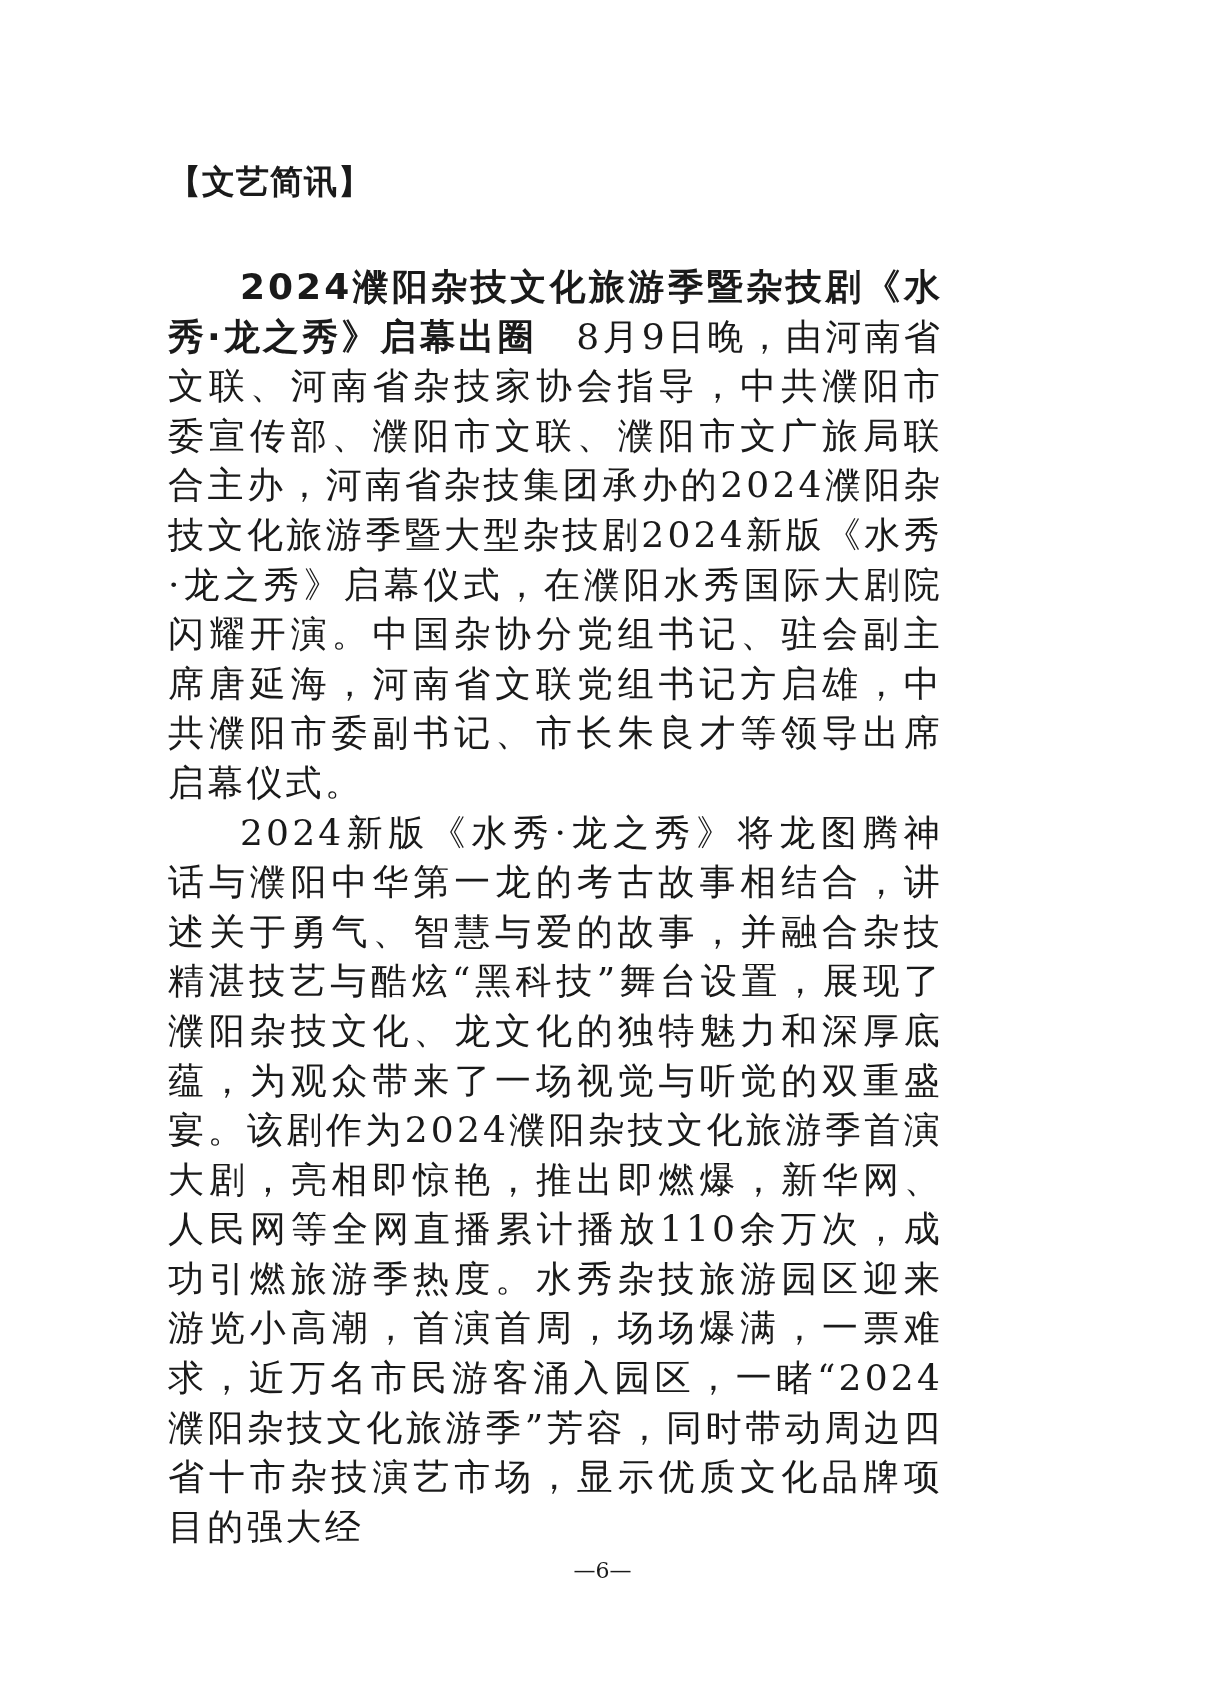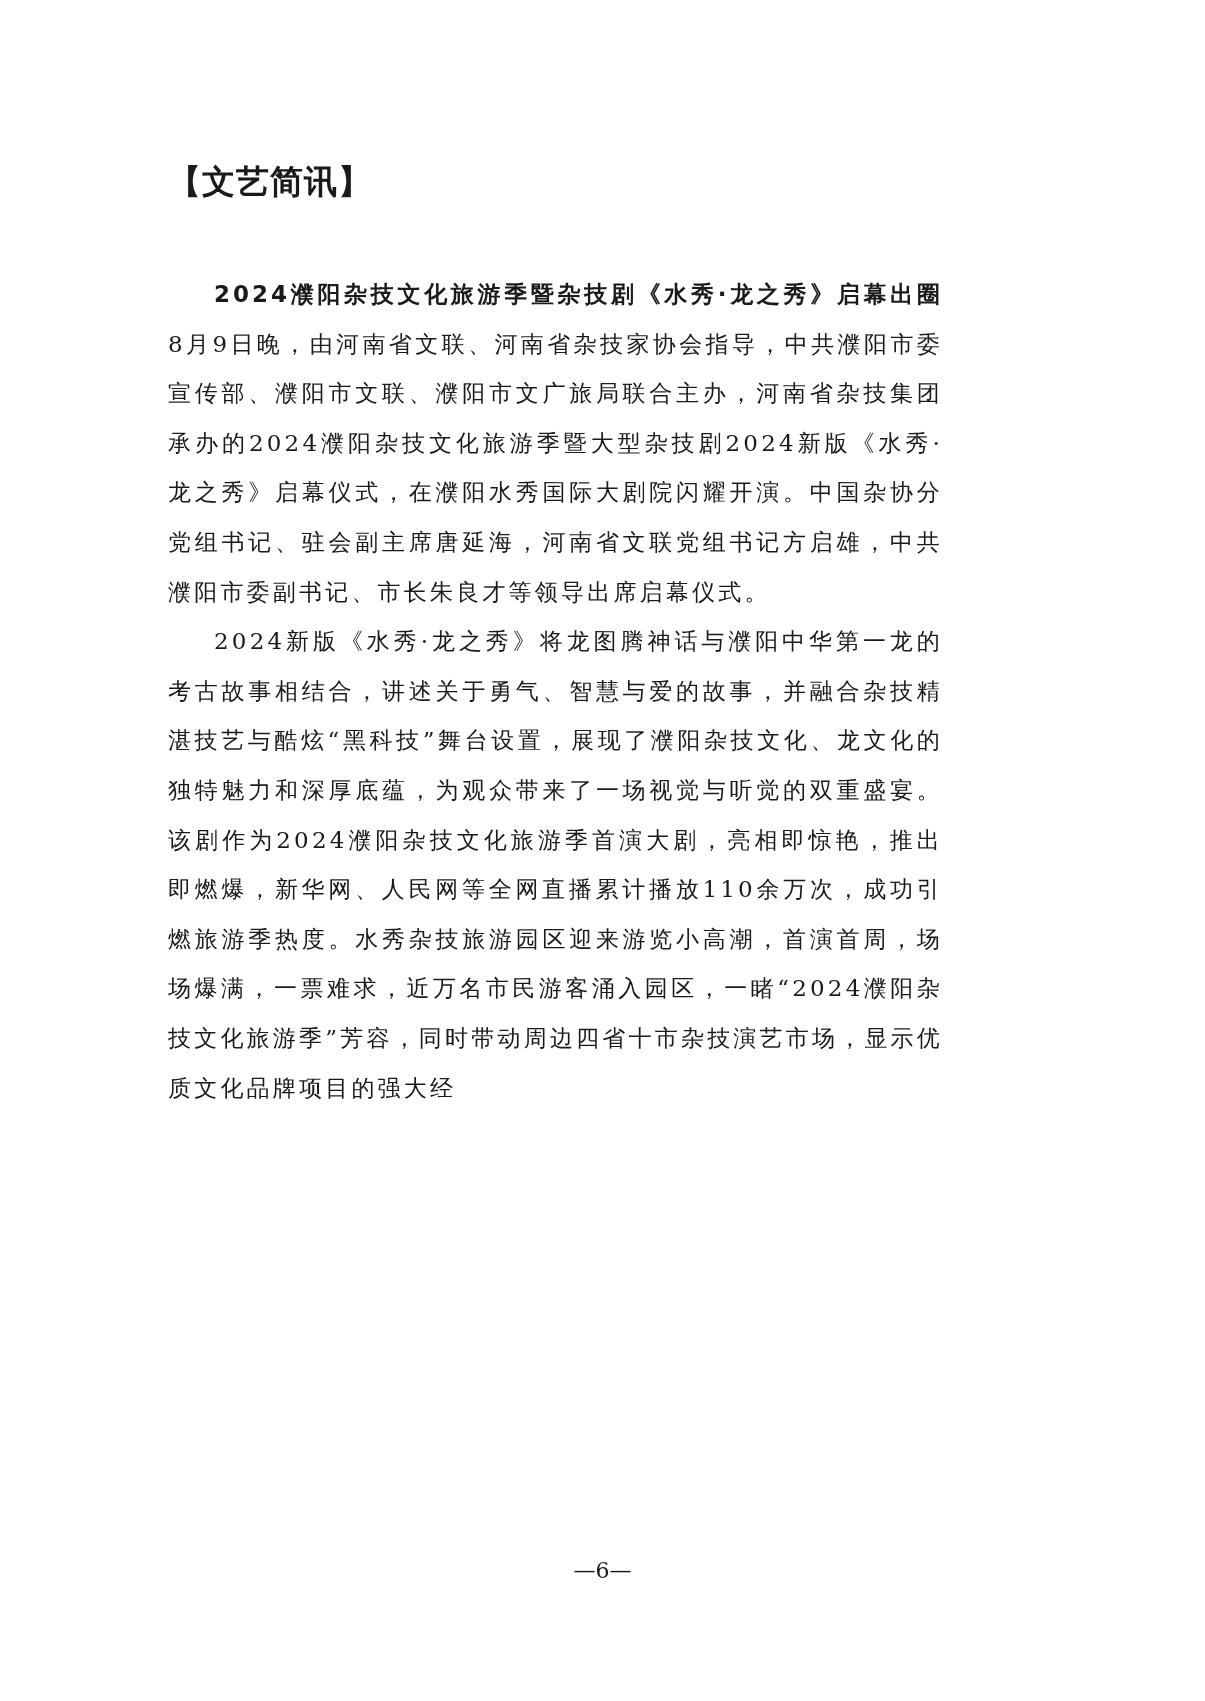--- a/index.html
+++ b/index.html
@@ -29,23 +29,23 @@
       font-family: "DejaVu Sans", "Liberation Sans", sans-serif;
       font-size: 33px;
       font-weight: bold;
       letter-spacing: 1px;
       line-height: 44px;
       color: #1a1a1a;
     }
     .body-text {
       position: absolute;
       left: 168px;
-      top: 270px;
+      top: 262px;
       width: 775px;
-      font-size: 23px;
+      font-size: 36px;
       line-height: 49.6px;
       letter-spacing: 3.2px;
       text-align: justify;
       text-justify: inter-character;
     }
     .body-text p {
       margin: 0;
       text-indent: 2em;
     }
     .headline {

